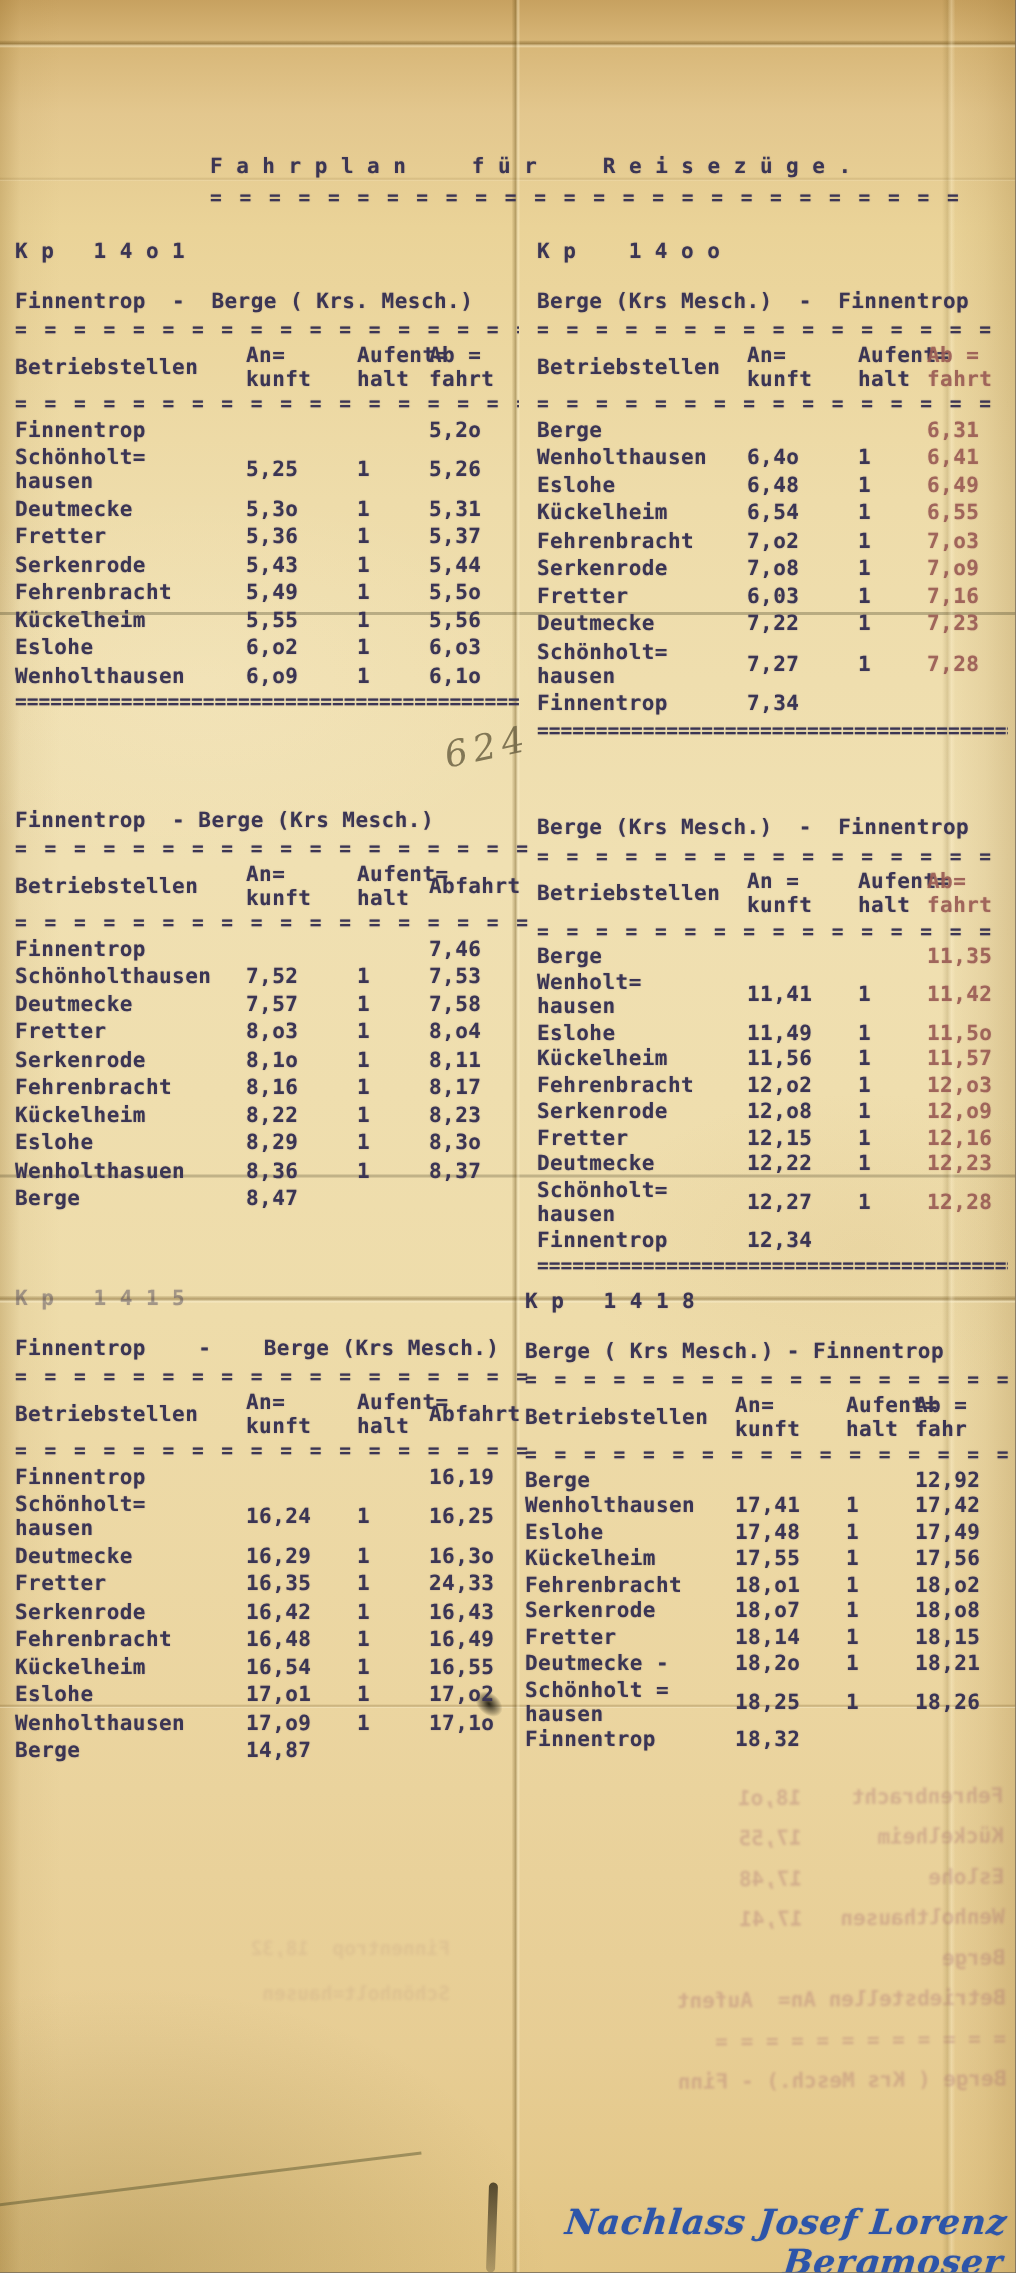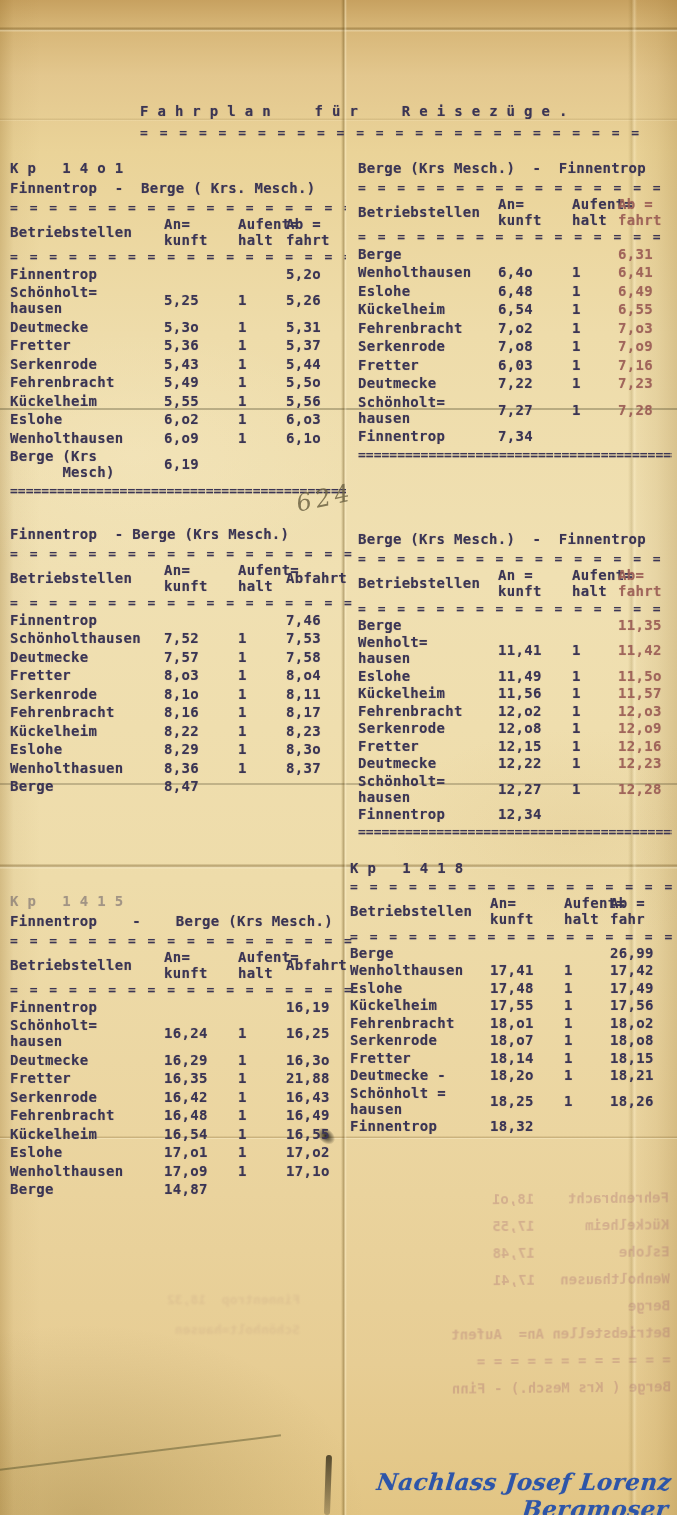--- a/index.html
+++ b/index.html
@@ -18,31 +18,31 @@
     font-family:"DejaVu Sans Mono","Liberation Mono",monospace;
     font-weight:600; font-size:14px; color:#3b3554;
     text-shadow:0 0 1px rgba(59,53,84,.38);
     letter-spacing:.3px;
   }
   .title-block{position:absolute; left:140px; top:100px; width:500px;}
   .title-line{white-space:pre; line-height:23px;}
   .title-sep{overflow:hidden; white-space:nowrap; letter-spacing:2px; font-size:13px; height:15px; margin-top:2px;}
   .tsec{position:absolute;}
   .train{text-align:left; white-space:pre; line-height:20px;}
-  .route{white-space:pre; line-height:21px; margin-top:0;}
+  .route{white-space:pre; line-height:21px; margin-top:13px;}
   .sep{overflow:hidden; white-space:nowrap; letter-spacing:2px; font-size:13px; height:14px; margin:1px 0 2px 0;}
   .sep.dense{letter-spacing:0; font-size:13px;}
   .row{display:grid; grid-template-columns:150px 58px 56px auto; gap:0 4px; margin:2.5px 0; align-items:center;}
   .right .row{grid-template-columns:136px 58px 54px auto;}
   .cell{white-space:pre-wrap; line-height:16px;}
   .cell.ha{padding-left:12px;}
   .row.hdr{margin:1px 0 0 0;}
   .tight .row{margin:1.5px 0;}
   .fade-ab .cell.ab{color:#9a5c55; text-shadow:0 0 1px rgba(154,92,85,.45); opacity:.92;}
-  .faded-train .train{opacity:.42; filter:blur(.4px);margin-top:35px;}
+  .faded-train .train{opacity:.42; filter:blur(.4px);}
   .hand-note{
     position:absolute; left:296px; top:484px;
     font-family:"DejaVu Serif","Liberation Serif",serif; font-style:italic;
     font-size:24px; color:#6f6546; letter-spacing:4px;
     transform:rotate(-12deg); opacity:.85;
   }
   .caption{
     position:absolute; left:330px; top:1468px; width:340px; text-align:right;
     font-family:"DejaVu Serif","Liberation Serif",serif;
     font-style:italic; font-weight:700; font-size:23px; color:#2d55a9;
@@ -167,30 +167,24 @@
         <div class="cell an">6,o2</div>
         <div class="cell ha">1</div>
         <div class="cell ab">6,o3</div>
       </div>
       <div class="row">
         <div class="cell st">Wenholthausen</div>
         <div class="cell an">6,o9</div>
         <div class="cell ha">1</div>
         <div class="cell ab">6,1o</div>
       </div>
-      <div class="row">
-        <div class="cell st">Berge (Krs
-      Mesch)</div>
-        <div class="cell an">6,19</div>
-        <div class="cell ha"></div>
-        <div class="cell ab"></div>
-      </div>
       <div class="sep dense">==========================================================</div>
     </div>
   <div class="tsec tw right fade-ab" id="t1" style="left:358px; top:158px; width:314px;">
+      <div class="train">K p    1 4 o o</div>
       <div class="route">Berge (Krs Mesch.)  -  Finnentrop</div>
       <div class="sep">= = = = = = = = = = = = = = = = = = = = = = = = =</div>
       <div class="row hdr">
         <div class="cell st">Betriebstellen</div>
         <div class="cell an">An=
 kunft</div>
         <div class="cell ha">Aufent=
 halt</div>
         <div class="cell ab">Ab =
 fahrt</div>
@@ -438,21 +432,21 @@
       <div class="row">
         <div class="cell st">Deutmecke</div>
         <div class="cell an">16,29</div>
         <div class="cell ha">1</div>
         <div class="cell ab">16,3o</div>
       </div>
       <div class="row">
         <div class="cell st">Fretter</div>
         <div class="cell an">16,35</div>
         <div class="cell ha">1</div>
-        <div class="cell ab">21,88</div>
+        <div class="cell ab">24,33</div>
       </div>
       <div class="row">
         <div class="cell st">Serkenrode</div>
         <div class="cell an">16,42</div>
         <div class="cell ha">1</div>
         <div class="cell ab">16,43</div>
       </div>
       <div class="row">
         <div class="cell st">Fehrenbracht</div>
         <div class="cell an">16,48</div>
@@ -479,36 +473,37 @@
       </div>
       <div class="row">
         <div class="cell st">Berge</div>
         <div class="cell an">14,87</div>
         <div class="cell ha"></div>
         <div class="cell ab"></div>
       </div>
     </div>
   <div class="tsec tw right tight" id="t5" style="left:350px; top:858px; width:324px;">
       <div class="train">K p   1 4 1 8</div>
+      <div class="route">Berge ( Krs Mesch.) - Finnentrop</div>
       <div class="sep">= = = = = = = = = = = = = = = = = = = = = = = = =</div>
       <div class="row hdr">
         <div class="cell st">Betriebstellen</div>
         <div class="cell an">An=
 kunft</div>
         <div class="cell ha">Aufent=
 halt</div>
         <div class="cell ab">Ab =
 fahr</div>
       </div>
       <div class="sep">= = = = = = = = = = = = = = = = = = = = = = = = =</div>
       <div class="row">
         <div class="cell st">Berge</div>
         <div class="cell an"></div>
         <div class="cell ha"></div>
-        <div class="cell ab">26,99</div>
+        <div class="cell ab">12,92</div>
       </div>
       <div class="row">
         <div class="cell st">Wenholthausen</div>
         <div class="cell an">17,41</div>
         <div class="cell ha">1</div>
         <div class="cell ab">17,42</div>
       </div>
       <div class="row">
         <div class="cell st">Eslohe</div>
         <div class="cell an">17,48</div>

